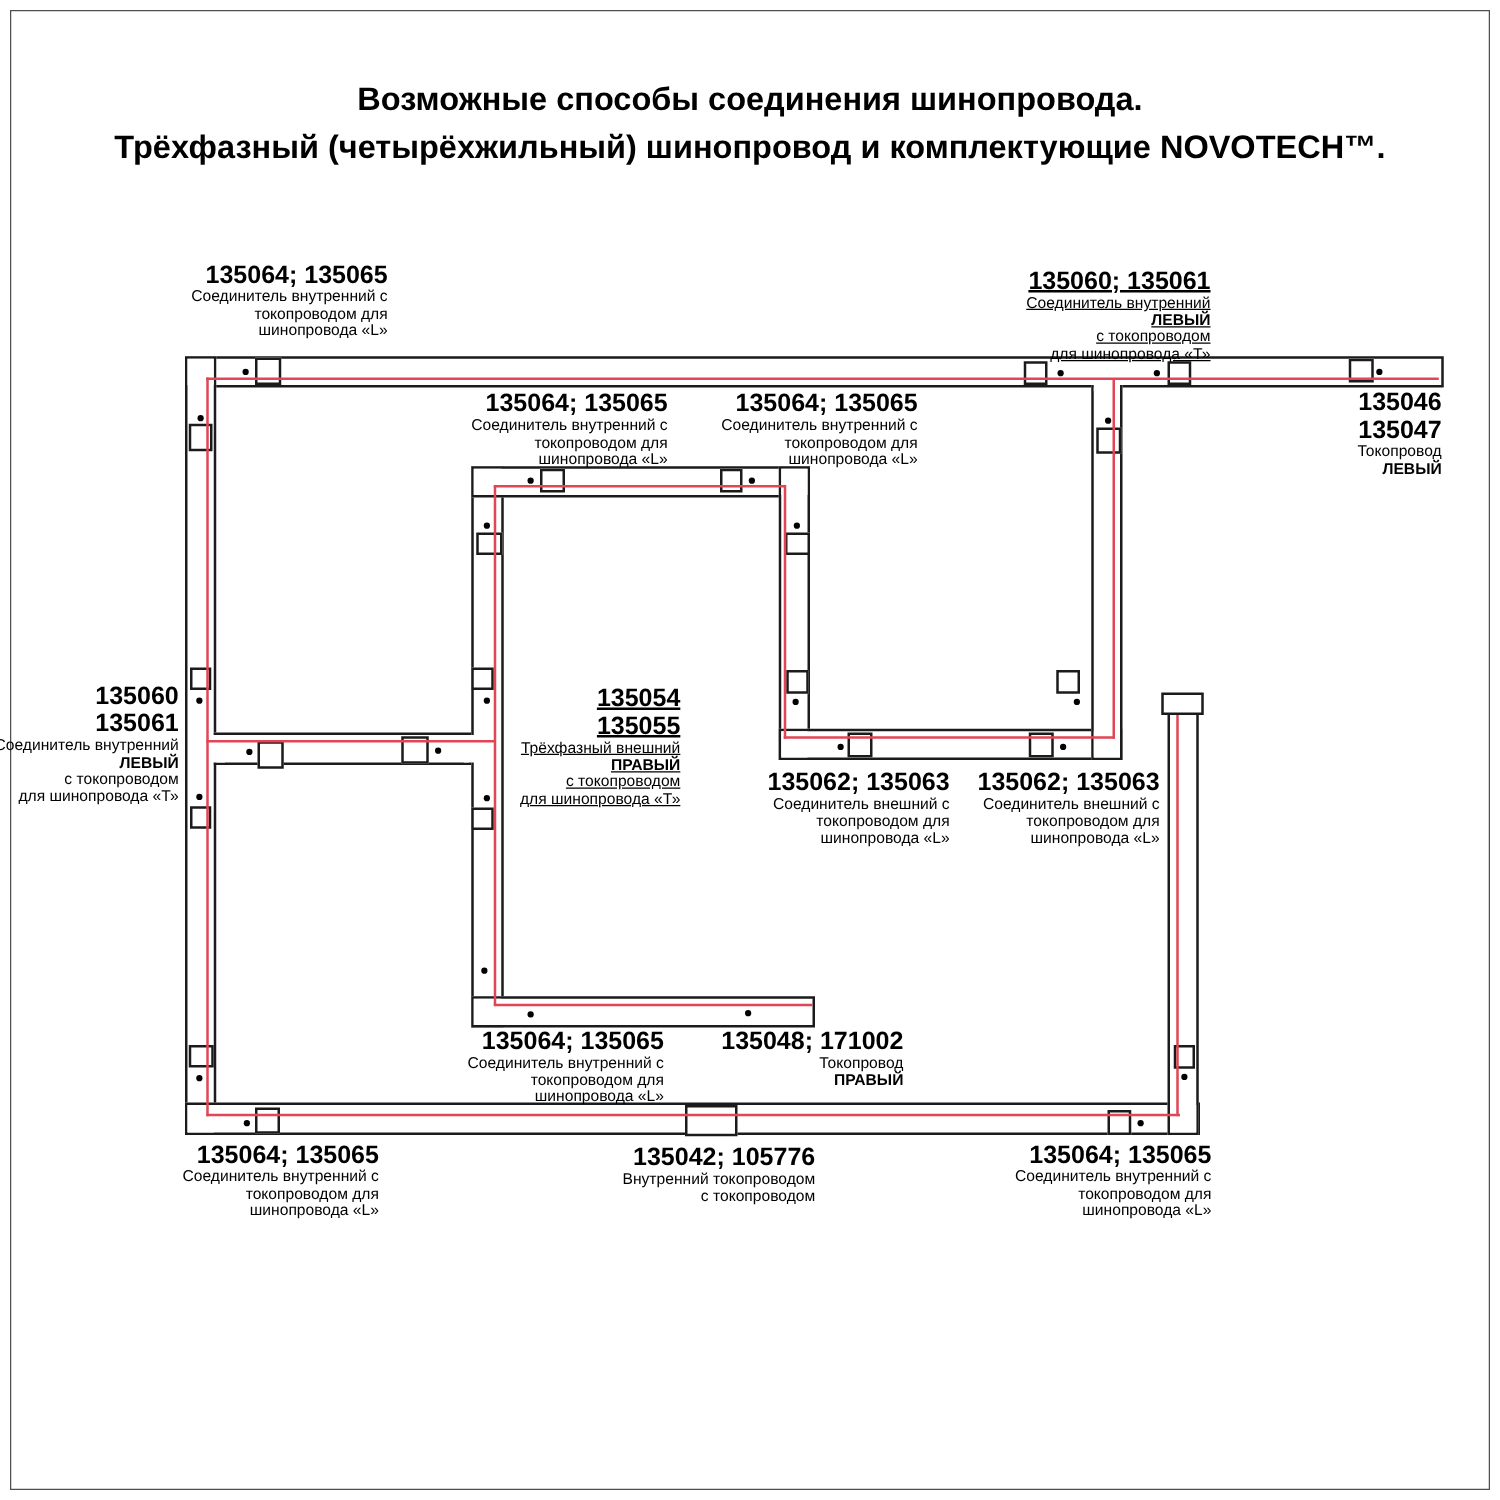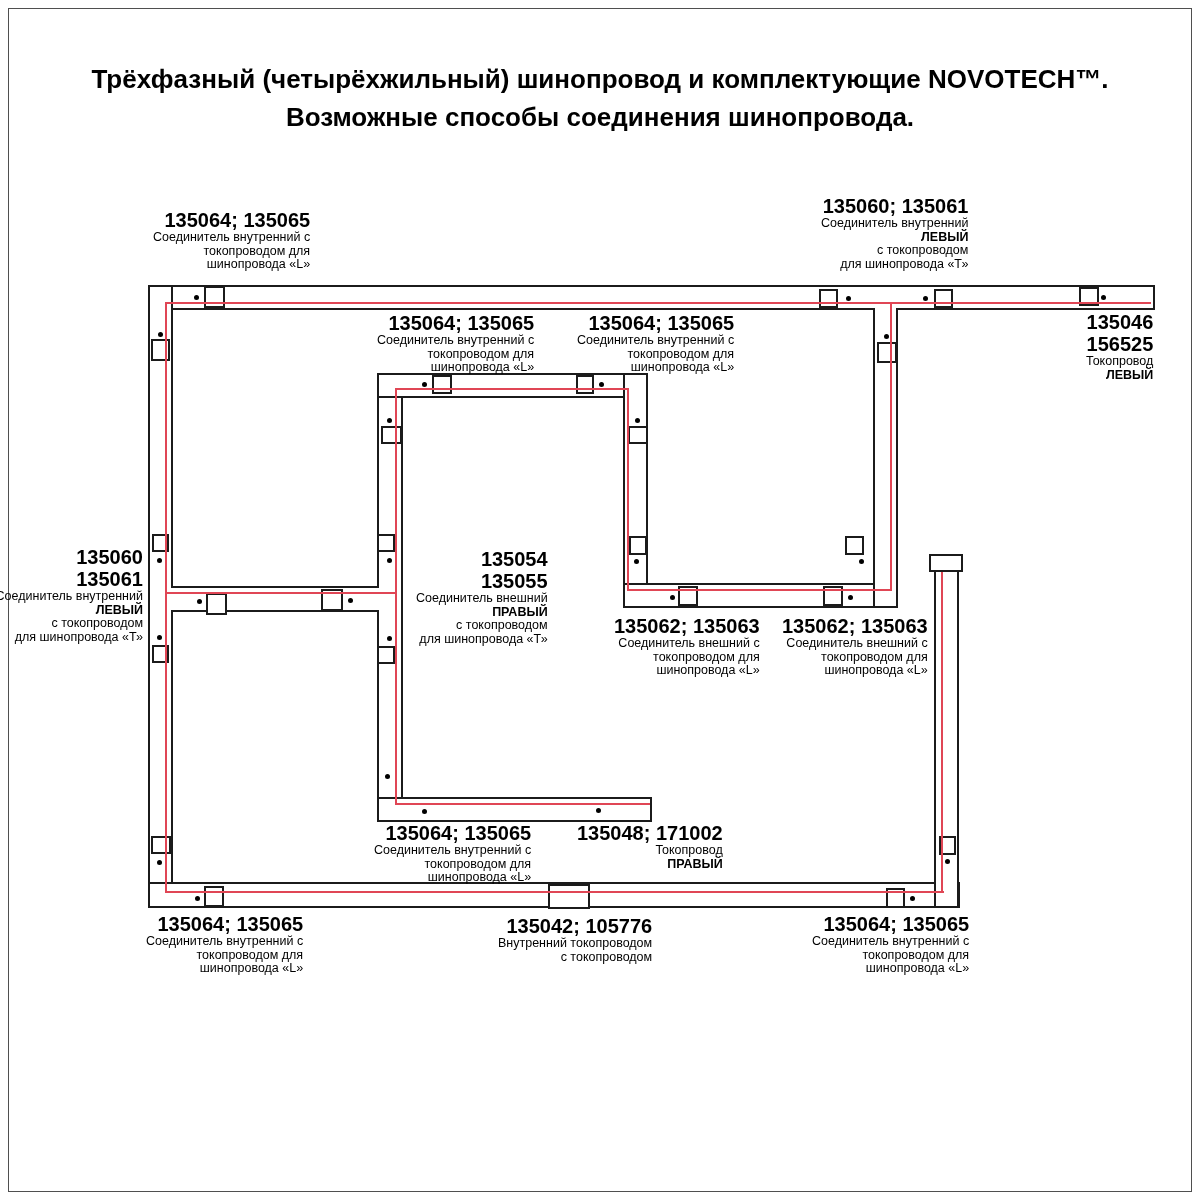--- a/index.html
+++ b/index.html
@@ -23,48 +23,48 @@
   .d{font-size:12.5px;line-height:13.5px;}
   .b{font-weight:bold;}
   .right{text-align:right;}
 </style>
 </head>
 <body>
 
 <div id="frame"></div>
 
 <div id="title">
+  <div>Возможные способы соединения шинопровода.</div>
   <div>Трёхфазный (четырёхжильный) шинопровод и комплектующие NOVOTECH™.</div>
-  <div>Возможные способы соединения шинопровода.</div>
 </div>
 
 <div id="diagram">
 
   <div class="stub" style="left:929px;top:554px;width:34px;height:18px;"></div>
 
   <div class="stub" style="left:548px;top:884px;width:42px;height:25px;"></div>
 
   <div class="lbl" style="left:153px;top:209px;">
     <div class="num">135064; 135065</div>
     <div class="d">Соединитель внутренний с</div>
     <div class="d">токопроводом для</div>
     <div class="d">шинопровода «L»</div>
   </div>
 
-  <div class="lbl" style="left:821px;top:195px;">
+  <div class="lbl" style="left:821px;top:214px;text-decoration:underline;">
     <div class="num">135060; 135061</div>
     <div class="d">Соединитель внутренний</div>
     <div class="d b">ЛЕВЫЙ</div>
     <div class="d">с токопроводом</div>
     <div class="d">для шинопровода «Т»</div>
   </div>
 
   <div class="lbl" style="left:1086px;top:311px;">
     <div class="num">135046</div>
-    <div class="num">156525</div>
+    <div class="num">135047</div>
     <div class="d">Токопровод</div>
     <div class="d b">ЛЕВЫЙ</div>
   </div>
 
   <div class="lbl" style="left:377px;top:312px;">
     <div class="num">135064; 135065</div>
     <div class="d">Соединитель внутренний с</div>
     <div class="d">токопроводом для</div>
     <div class="d">шинопровода «L»</div>
   </div>
@@ -78,24 +78,24 @@
 
   <div class="lbl right" style="right:1057px;top:546px;">
     <div class="num">135060</div>
     <div class="num">135061</div>
     <div class="d">Соединитель внутренний</div>
     <div class="d b">ЛЕВЫЙ</div>
     <div class="d">с токопроводом</div>
     <div class="d">для шинопровода «Т»</div>
   </div>
 
-  <div class="lbl" style="left:416px;top:548px;">
+  <div class="lbl" style="left:416px;top:548px;text-decoration:underline;">
     <div class="num">135054</div>
     <div class="num">135055</div>
-    <div class="d">Соединитель внешний</div>
+    <div class="d">Трёхфазный внешний</div>
     <div class="d b">ПРАВЫЙ</div>
     <div class="d">с токопроводом</div>
     <div class="d">для шинопровода «Т»</div>
   </div>
 
 
   <div class="lbl" style="left:614px;top:615px;">
     <div class="num">135062; 135063</div>
     <div class="d">Соединитель внешний с</div>
     <div class="d">токопроводом для</div>

